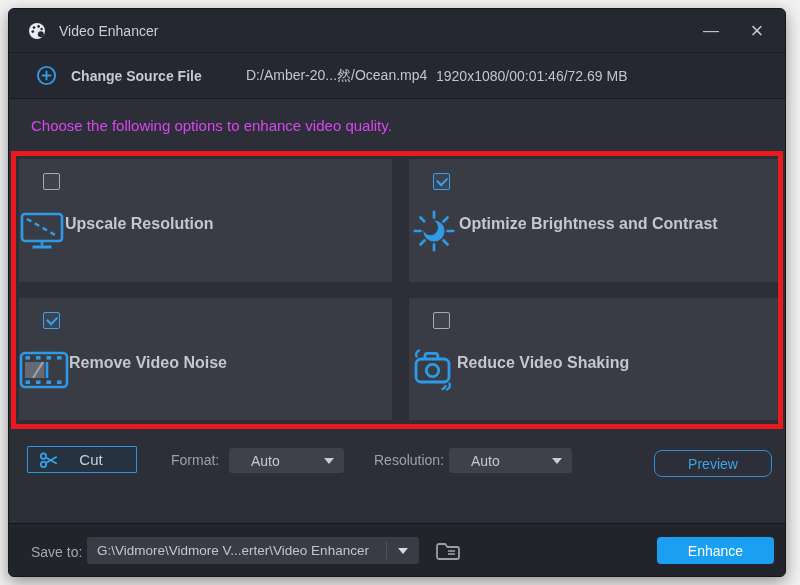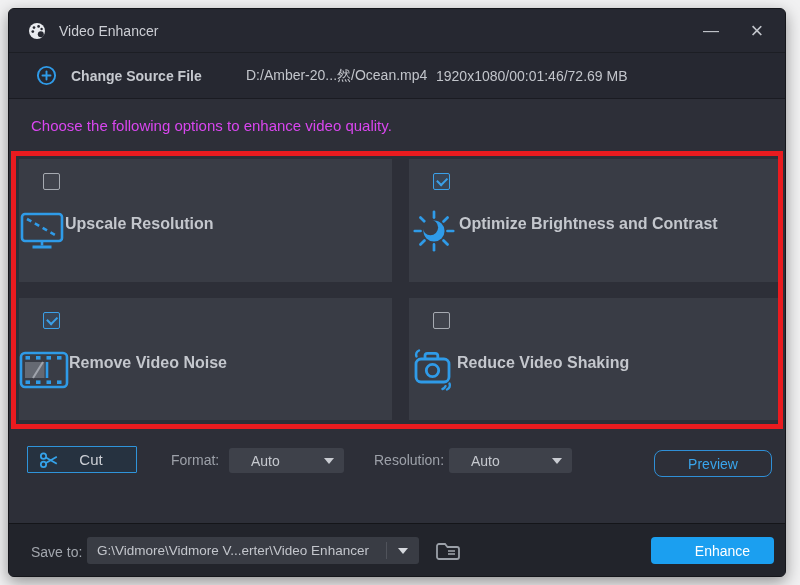--- a/index.html
+++ b/index.html
@@ -64,23 +64,23 @@
   .footer{position:absolute;left:0;top:514px;width:100%;height:55px;background:#22242b;
           border-top:1px solid rgba(0,0,0,.4);box-sizing:border-box;}
   .save-label{position:absolute;left:22px;top:20px;font-size:14px;color:#a2a6ad;}
   .path-box{position:absolute;left:78px;top:13px;width:332px;height:27px;background:#393c44;
             border-radius:3px;display:flex;align-items:center;box-sizing:border-box;}
   .path-text{flex:1;margin-left:10px;font-size:13.5px;color:#c3c6cc;white-space:nowrap;overflow:hidden;}
   .path-divider{width:1px;height:17px;background:#50535b;}
   .path-arrow{width:32px;display:flex;align-items:center;justify-content:center;}
   .folder-btn{position:absolute;left:424px;top:15px;width:30px;height:24px;display:flex;
               align-items:center;justify-content:center;}
-  .enhance-btn{position:absolute;right:11px;top:13px;width:103px;height:27px;background:#1b9ff0;
+  .enhance-btn{position:absolute;right:11px;top:13px;width:117px;height:27px;background:#1b9ff0;
                border-radius:4px;display:flex;align-items:center;justify-content:center;
-               font-size:14px;color:#ffffff;padding-left:20px;}
+               font-size:14px;color:#ffffff;}
 </style>
 </head>
 <body>
 
 <div class="stage">
   <div class="window">
 
     <div class="titlebar">
       <span class="app-icon">
         <svg width="20" height="20" viewBox="0 0 20 20">

